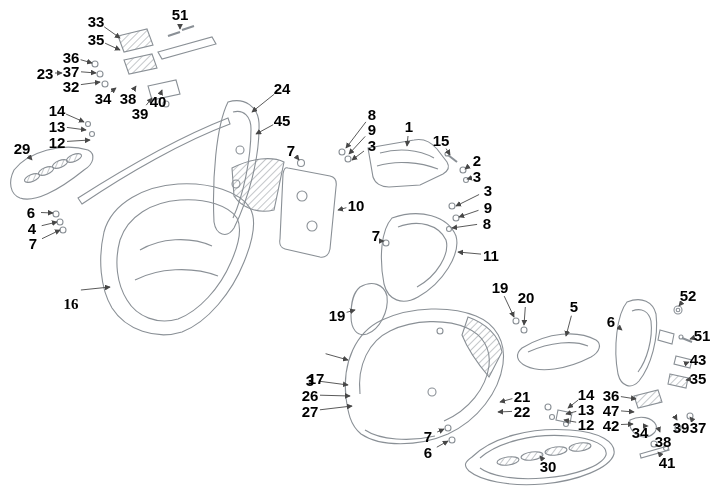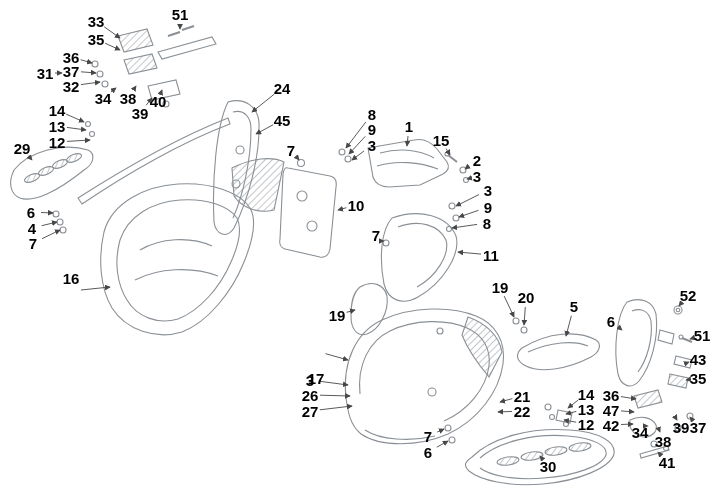--- a/index.html
+++ b/index.html
@@ -208,21 +208,21 @@
         <line x1="660.3" y1="454.6" x2="658" y2="452" marker-end="url(#arrow)"></line>
       </g>
   </svg>
 
   <div id="callout-layer">
       <div class="callout" style="left: 96px; top: 21px;">33</div>
       <div class="callout" style="left: 180px; top: 14px;">51</div>
       <div class="callout" style="left: 96px; top: 39px;">35</div>
       <div class="callout" style="left: 71px; top: 57px;">36</div>
       <div class="callout" style="left: 71px; top: 71px;">37</div>
-      <div class="callout" style="left: 45px; top: 73px;">31</div>
+      <div class="callout" style="left: 45px; top: 73px;">23</div>
       <div class="callout" style="left: 71px; top: 86px;">32</div>
       <div class="callout" style="left: 103px; top: 98px;">34</div>
       <div class="callout" style="left: 128px; top: 98px;">38</div>
       <div class="callout" style="left: 158px; top: 101px;">40</div>
       <div class="callout" style="left: 140px; top: 113px;">39</div>
       <div class="callout" style="left: 282px; top: 88px;">24</div>
       <div class="callout" style="left: 282px; top: 120px;">45</div>
       <div class="callout" style="left: 57px; top: 110px;">14</div>
       <div class="callout" style="left: 57px; top: 126px;">13</div>
       <div class="callout" style="left: 57px; top: 142px;">12</div>
@@ -237,21 +237,21 @@
       <div class="callout" style="left: 291px; top: 150px;">7</div>
       <div class="callout" style="left: 31px; top: 212px;">6</div>
       <div class="callout" style="left: 32px; top: 228px;">4</div>
       <div class="callout" style="left: 33px; top: 243px;">7</div>
       <div class="callout" style="left: 356px; top: 205px;">10</div>
       <div class="callout" style="left: 488px; top: 190px;">3</div>
       <div class="callout" style="left: 488px; top: 207px;">9</div>
       <div class="callout" style="left: 487px; top: 223px;">8</div>
       <div class="callout" style="left: 376px; top: 235px;">7</div>
       <div class="callout" style="left: 491px; top: 255px;">11</div>
-      <div class="callout" style="left: 71px; top: 278px;">16</div>
+      <div class="callout" style="left: 71px; top: 304px; font-family: Liberation Serif, serif;">16</div>
       <div class="callout" style="left: 337px; top: 315px;">19</div>
       <div class="callout" style="left: 500px; top: 287px;">19</div>
       <div class="callout" style="left: 526px; top: 297px;">20</div>
       <div class="callout" style="left: 574px; top: 306px;">5</div>
       <div class="callout" style="left: 611px; top: 321px;">6</div>
       <div class="callout" style="left: 688px; top: 295px;">52</div>
       <div class="callout" style="left: 702px; top: 335px;">51</div>
       <div class="callout" style="left: 698px; top: 359px;">43</div>
       <div class="callout" style="left: 698px; top: 378px;">35</div>
       <div class="callout" style="left: 316px; top: 351px; margin-top: 27px;">17</div>

